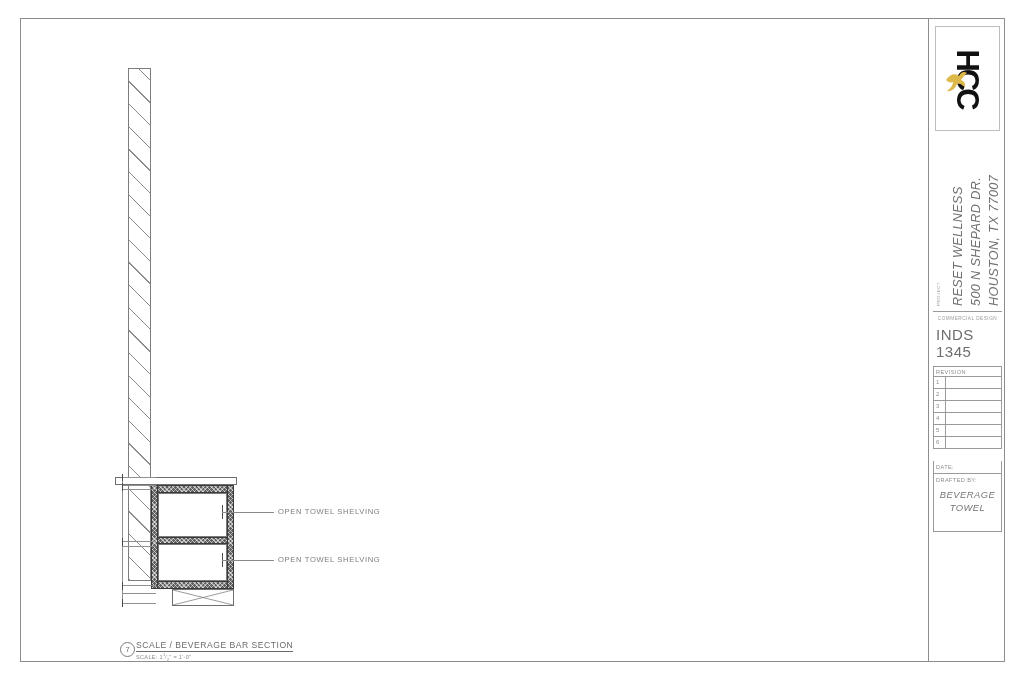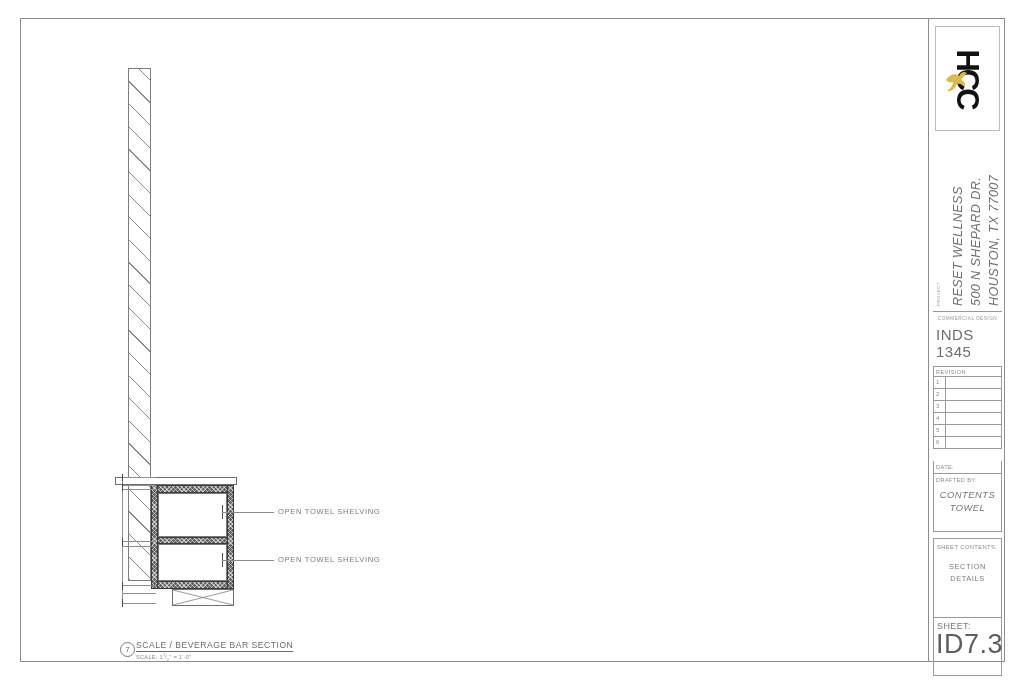--- a/index.html
+++ b/index.html
@@ -248,27 +248,18 @@
     <div class="rev-row">
       <div class="rev-num">6</div>
       <div class="rev-val"></div>
     </div>
   </div>
 
   <div id="date-cell">DATE:</div>
 
   <div id="drafted-cell">
     <div id="drafted-label">DRAFTED BY:</div>
-    <div class="drafter" style="margin-top:6px;">CONTENTS</div>
+    <div class="drafter" style="margin-top:6px;">BEVERAGE</div>
     <div class="drafter" style="margin-top:2px;">TOWEL</div>
   </div>
 
-  <div id="contents-cell">
-    <div id="contents-label">SHEET CONTENTS:</div>
-    <div class="contents-line" style="margin-top:12px;">SECTION</div>
-    <div class="contents-line" style="margin-top:3px;">DETAILS</div>
-  </div>
-
-  <div id="sheet-cell">
-    <div id="sheet-label">SHEET:</div>
-    <div id="sheet-num">ID7.3</div>
-  </div>
+
 </div>
 
 </body></html>

